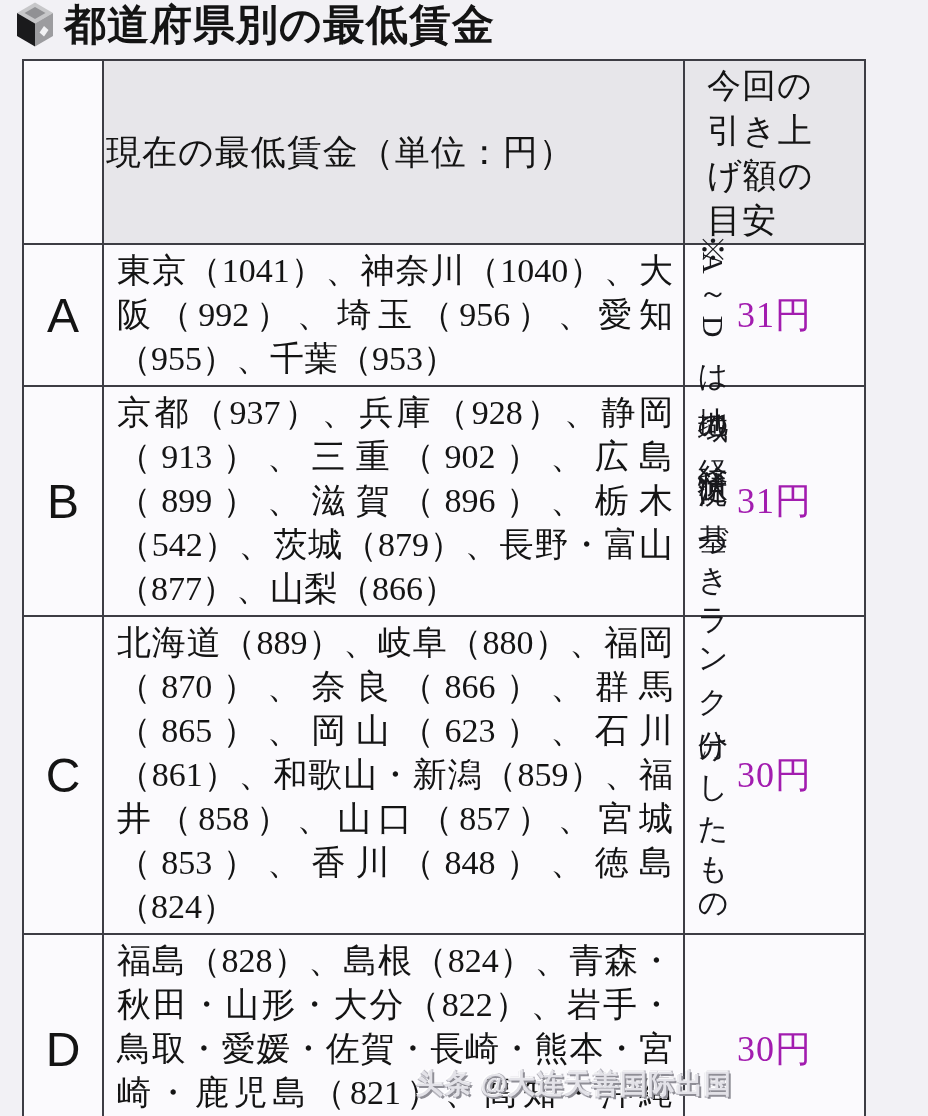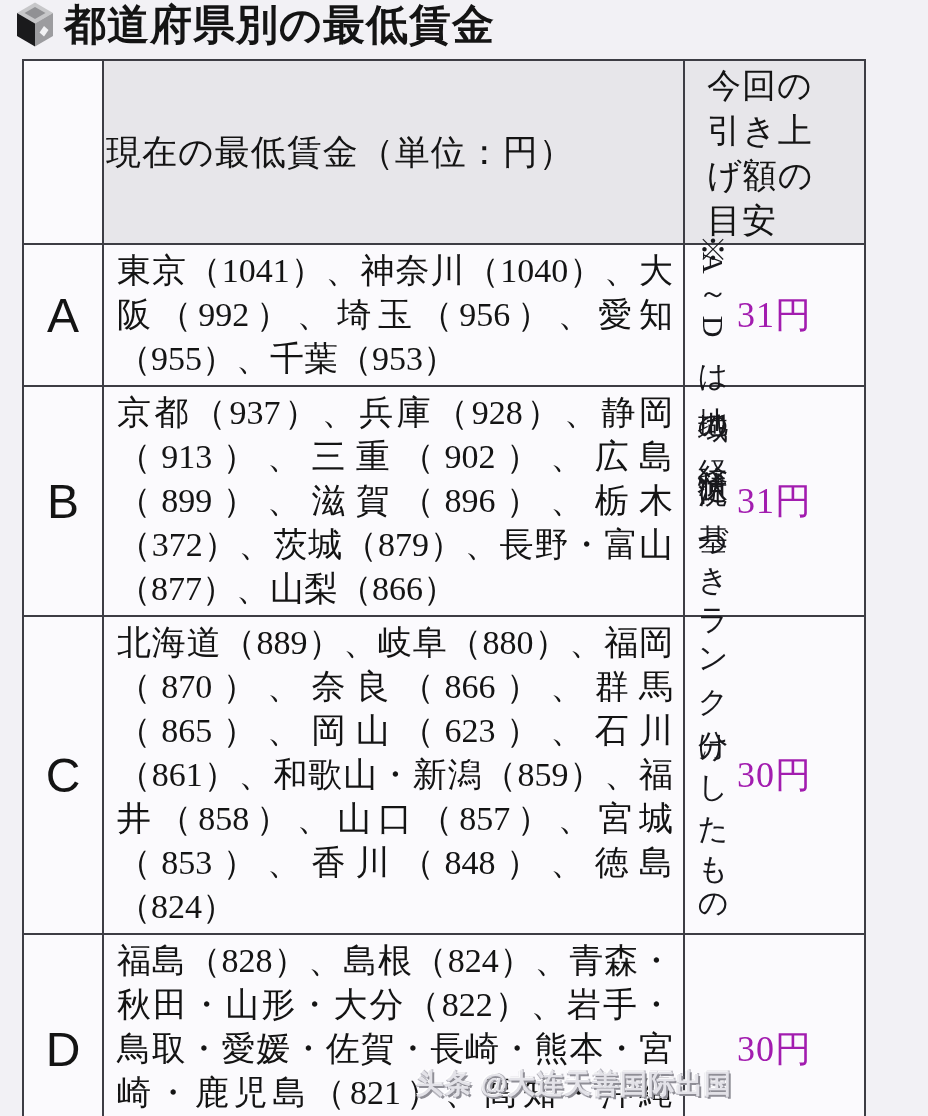--- a/index.html
+++ b/index.html
@@ -166,21 +166,21 @@
         <td class="head-main">現在の最低賃金（単位：円）</td>
         <td class="head-raise">今回の引き上げ額の目安</td>
       </tr>
       <tr class="r-a">
         <td class="rank-cell">A</td>
         <td class="pref-cell">東京（1041）、神奈川（1040）、大阪（992）、埼玉（956）、愛知（955）、千葉（953）</td>
         <td class="raise-cell">31円</td>
       </tr>
       <tr class="r-b">
         <td class="rank-cell">B</td>
-        <td class="pref-cell">京都（937）、兵庫（928）、静岡（913）、三重（902）、広島（899）、滋賀（896）、栃木（372）、茨城（879）、長野・富山（877）、山梨（866）</td>
+        <td class="pref-cell">京都（937）、兵庫（928）、静岡（913）、三重（902）、広島（899）、滋賀（896）、栃木（542）、茨城（879）、長野・富山（877）、山梨（866）</td>
         <td class="raise-cell">31円</td>
       </tr>
       <tr class="r-c">
         <td class="rank-cell">C</td>
         <td class="pref-cell">北海道（889）、岐阜（880）、福岡（870）、奈良（866）、群馬（865）、岡山（623）、石川（861）、和歌山・新潟（859）、福井（858）、山口（857）、宮城（853）、香川（848）、徳島（824）</td>
         <td class="raise-cell">30円</td>
       </tr>
       <tr class="r-d">
         <td class="rank-cell">D</td>
         <td class="pref-cell">福島（828）、島根（824）、青森・秋田・山形・大分（822）、岩手・鳥取・愛媛・佐賀・長崎・熊本・宮崎・鹿児島（821）、高知・沖縄（820）</td>

